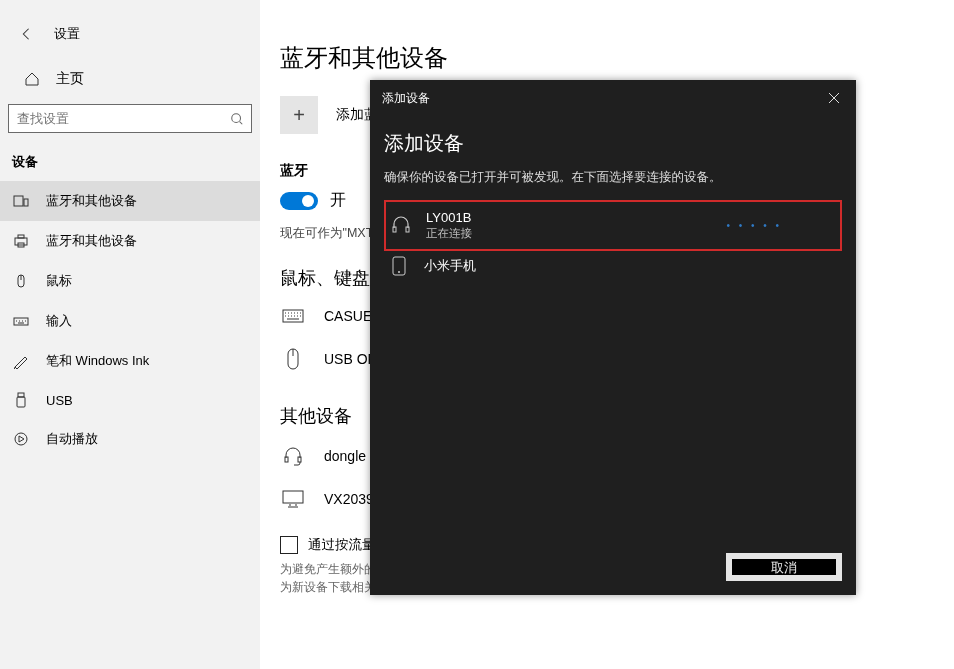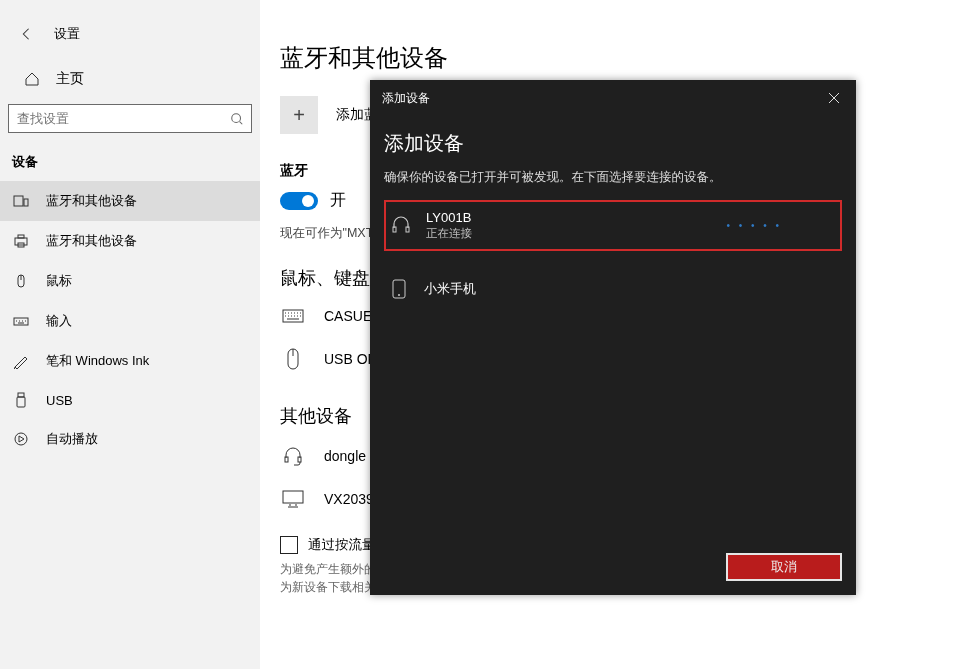--- a/index.html
+++ b/index.html
@@ -34,28 +34,28 @@
 .chk-row { display:flex; align-items:flex-start; gap:10px; margin-top:10px; font-size:13.5px; }
 .chk { width:18px; height:18px; border:1px solid #222; flex-shrink:0; }
 .fine { font-size:12px; color:#666; line-height:1.5; max-width: 520px; margin-top: 6px; }
 
 .dialog { position:absolute; left:370px; top:80px; width:486px; height:515px; background:#1f1f1f; color:#fff; box-shadow: 0 0 8px rgba(0,0,0,.4); }
 .dlg-top { display:flex; justify-content:space-between; align-items:center; padding: 6px 10px 6px 12px; font-size:12px; }
 .dlg-close { width:24px; height:24px; display:flex; align-items:center; justify-content:center; font-size:14px; cursor:pointer; }
 .dlg-body { padding: 8px 14px 0 14px; }
 .dlg-title { font-size:20px; font-weight:300; margin: 6px 0 12px; }
 .dlg-sub { font-size:12.5px; color:#ddd; margin-bottom: 14px; }
-.dlg-item { display:flex; align-items:center; gap:14px; padding: 28px 4px; font-size:13px; position:relative; }
+.dlg-item { display:flex; align-items:center; gap:14px; padding: 5px 4px; font-size:13px; position:relative; }
 .dlg-item.hl { border:2px solid #d02b2b; padding: 8px 4px; }
 .dlg-item .dico { width:22px; display:flex; justify-content:center; }
 .dlg-item .dtxt .dn { font-size:13px; line-height:1.2; }
 .dlg-item .dtxt .ds { font-size:11.5px; color:#bdbdbd; }
 .dots { position:absolute; right:58px; top:50%; transform:translateY(-50%); color:#2f79c4; font-size:10px; letter-spacing:3px; }
 .dlg-foot { position:absolute; bottom:14px; right:14px; }
-.dlg-cancel { width:116px; height:28px; background:#b91c1c; color:#eee; border:2px solid #e5e5e5; font-size:13px; cursor:pointer;margin-top:20px; }
+.dlg-cancel { width:116px; height:28px; background:#000000; color:#eee; border:6px solid #e5e5e5; font-size:13px; cursor:pointer;margin-top:20px; }
 
 svg { display:block; }
 </style>
 </head>
 <body>
 
 <div class="sidebar">
   <div class="sb-header">
     <span class="back">
       <svg width="14" height="14" viewBox="0 0 16 16">

